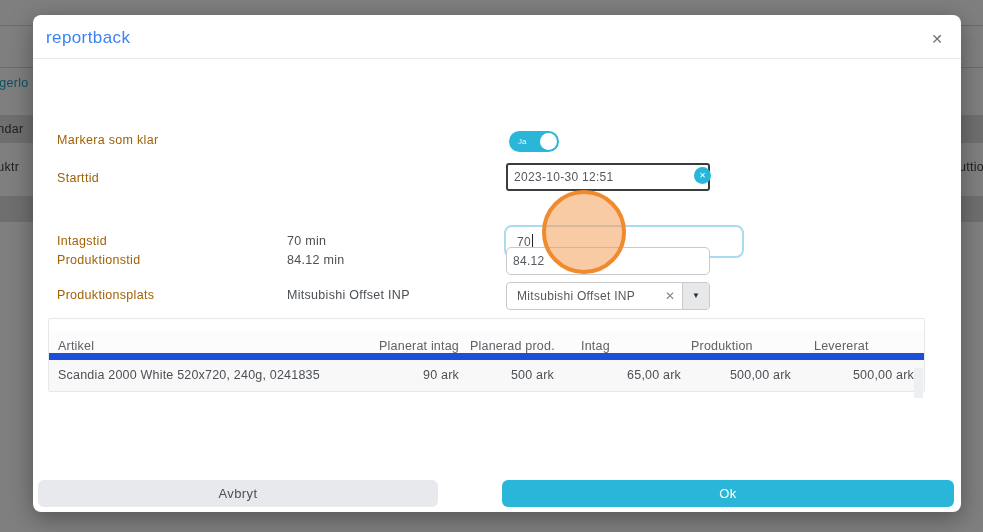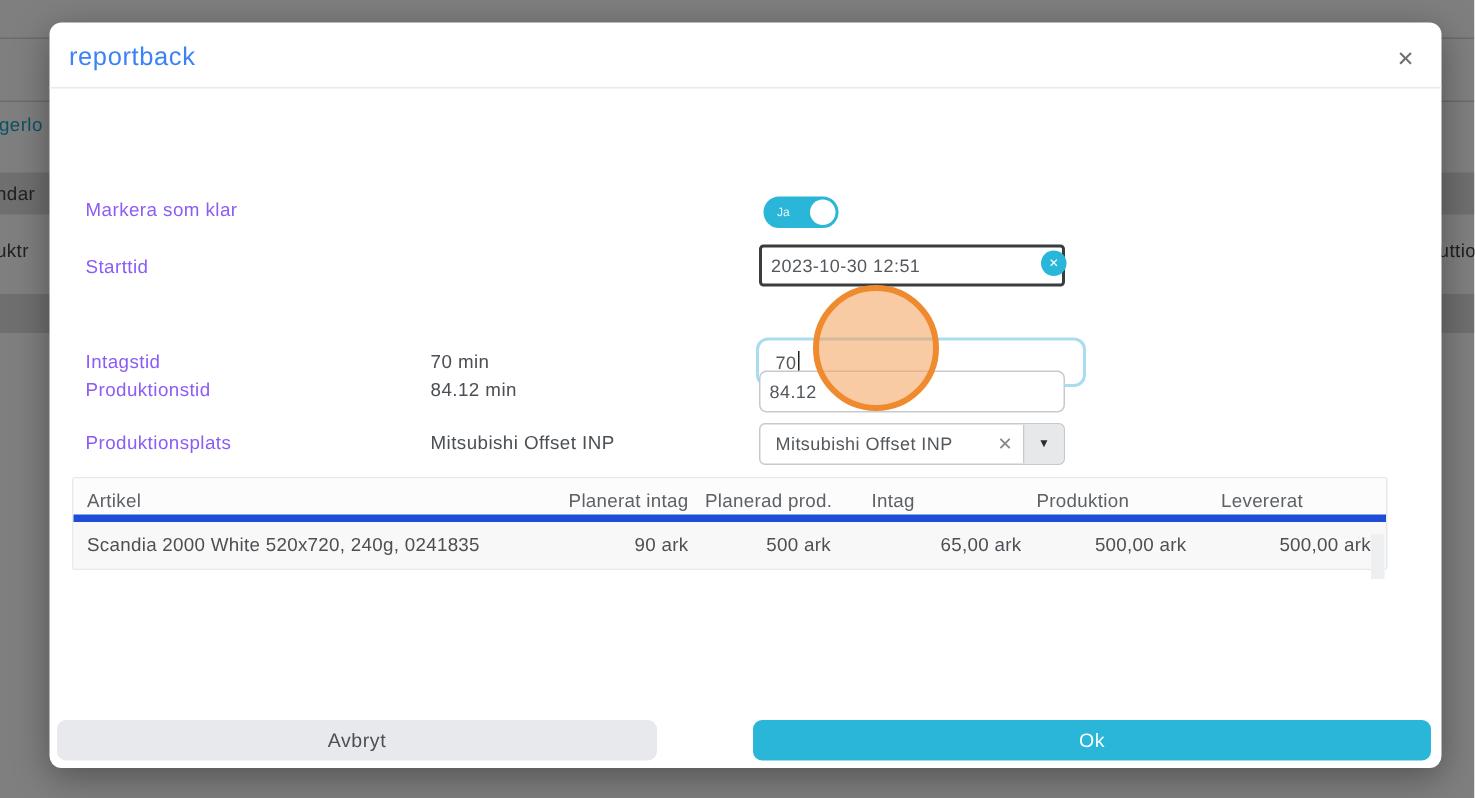--- a/index.html
+++ b/index.html
@@ -39,21 +39,21 @@
     position:absolute; left:15px; top:61px; width:898px; height:35px;
     background:#f4f5f6; border:1px solid #e9eaeb; border-radius:2px;
   }
   .form-header span {
     position:absolute; top:10px; font-size:12.5px; color:#5d6165; letter-spacing:.3px;
   }
   .fh-type { left:17px; } .fh-planned { left:240px; } .fh-actual { left:462px; } .fh-previous { left:683px; }
 
   
   .frow { position:absolute; left:15px; width:898px; }
-  .frow .lbl { position:absolute; left:9px; font-size:12.5px; color:#8b5cf6; letter-spacing:.3px; }
+  .frow .lbl { position:absolute; left:9px; font-size:12.5px; color:#a16207; letter-spacing:.3px; }
   .frow .planned { position:absolute; left:239px; font-size:12.5px; color:#4c5054; letter-spacing:.3px; }
 
   
   .toggle {
     position:absolute; left:461px; top:0; width:50px; height:21px;
     background:#29b6d8; border-radius:11px; cursor:pointer;
   }
   .toggle .tlabel { position:absolute; left:9px; top:6px; font-size:8px; color:#e8f9ff; }
   .toggle .knob {
     position:absolute; right:2px; top:2px; width:17px; height:17px;
@@ -66,21 +66,21 @@
     border:1px solid #c7c9cc; border-radius:5px; background:#fff;
     font-family:"Liberation Sans", sans-serif;
     font-size:12px; color:#54585c; letter-spacing:.3px; padding:0 6px; outline:none;
   }
   .inp.dark { border:2px solid #3a3d40; border-radius:3px; padding-right:32px; }
   .clear-badge {
     position:absolute; left:646px; top:6px; width:17px; height:17px; border-radius:50%;
     background:#29b6d8; color:#fff; font-size:8px; line-height:17px; text-align:center; cursor:pointer;
   }
   .textbox-focus {
-    position:absolute; left:456px; top:0; width:220px; height:33px;
+    position:absolute; left:456px; top:0; width:240px; height:33px;
     border:2px solid #a9dcee; border-radius:8px; background:#fff;
     display:flex; align-items:center; padding:0 11px;
     font-size:12px; color:#54585c; letter-spacing:.3px;
   }
   .caret { display:inline-block; width:1px; height:15px; background:#222; margin-left:1px; }
 
   
   .select-box {
     position:absolute; left:458px; top:0; width:204px; height:28px;
     border:1px solid #c7c9cc; border-radius:4px; background:#fff; cursor:pointer;
@@ -91,21 +91,21 @@
   .select-box .sel-btn {
     width:27px; height:26px; background:#e7e8ea; border-left:1px solid #c7c9cc;
     border-radius:0 3px 3px 0; text-align:center; line-height:26px; font-size:8px; color:#2a2d30; cursor:pointer;
   }
 
   
   .atable {
     position:absolute; left:15px; top:303px; width:877px;
     border:1px solid #e7e8ea; border-radius:2px; background:#fff;
   }
-  .at-header { position:relative; height:29px; background:#fcfcfd; border-bottom:5px solid #1d4ed8; }
+  .at-header { position:relative; height:29px; background:#fcfcfd; border-bottom:7px solid #1d4ed8;margin-top:12px; }
   .at-row { position:relative; height:31px; background:#f8f8f9; }
   .at-header span, .at-row span {
     position:absolute; top:8px; font-size:12.5px; letter-spacing:.2px; white-space:nowrap;
   }
   .at-header span { color:#5d6165; }
   .at-row span { color:#4c5054; }
   .ar { text-align:right; }
   .c1 { left:9px; }
   .c2 { left:312px; width:98px; }
   .c3 { left:421px; width:84px; overflow:hidden; }

